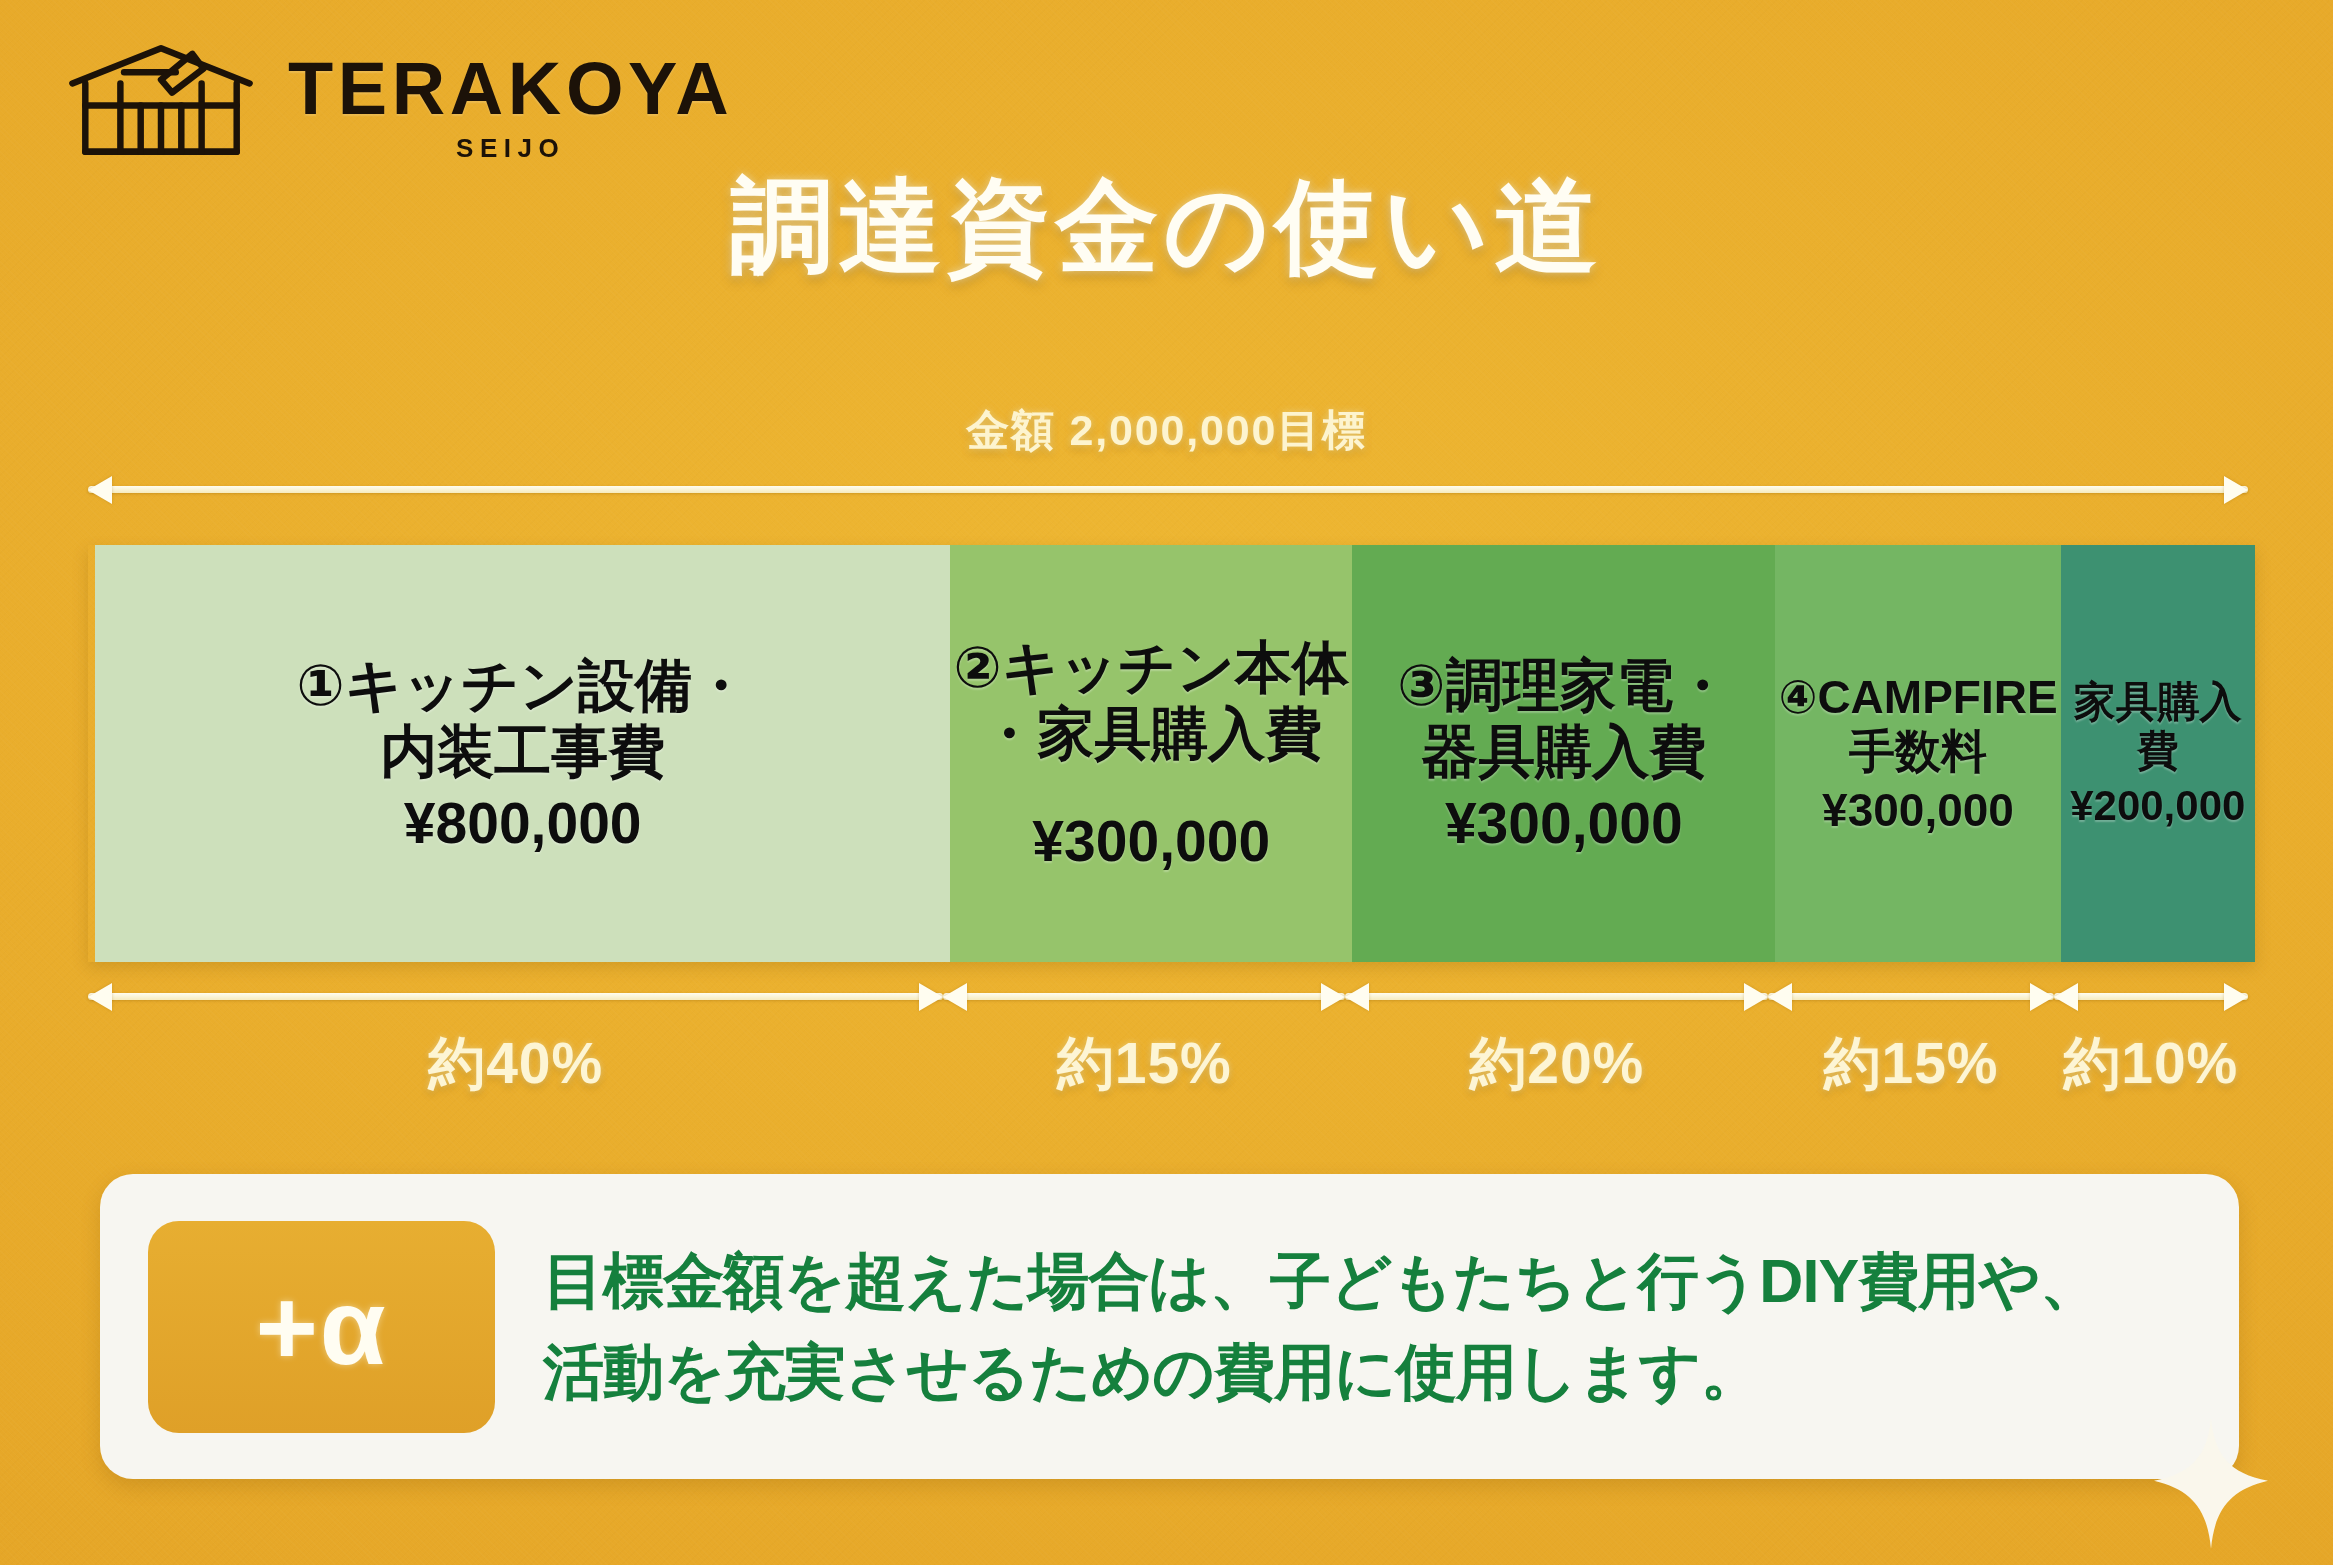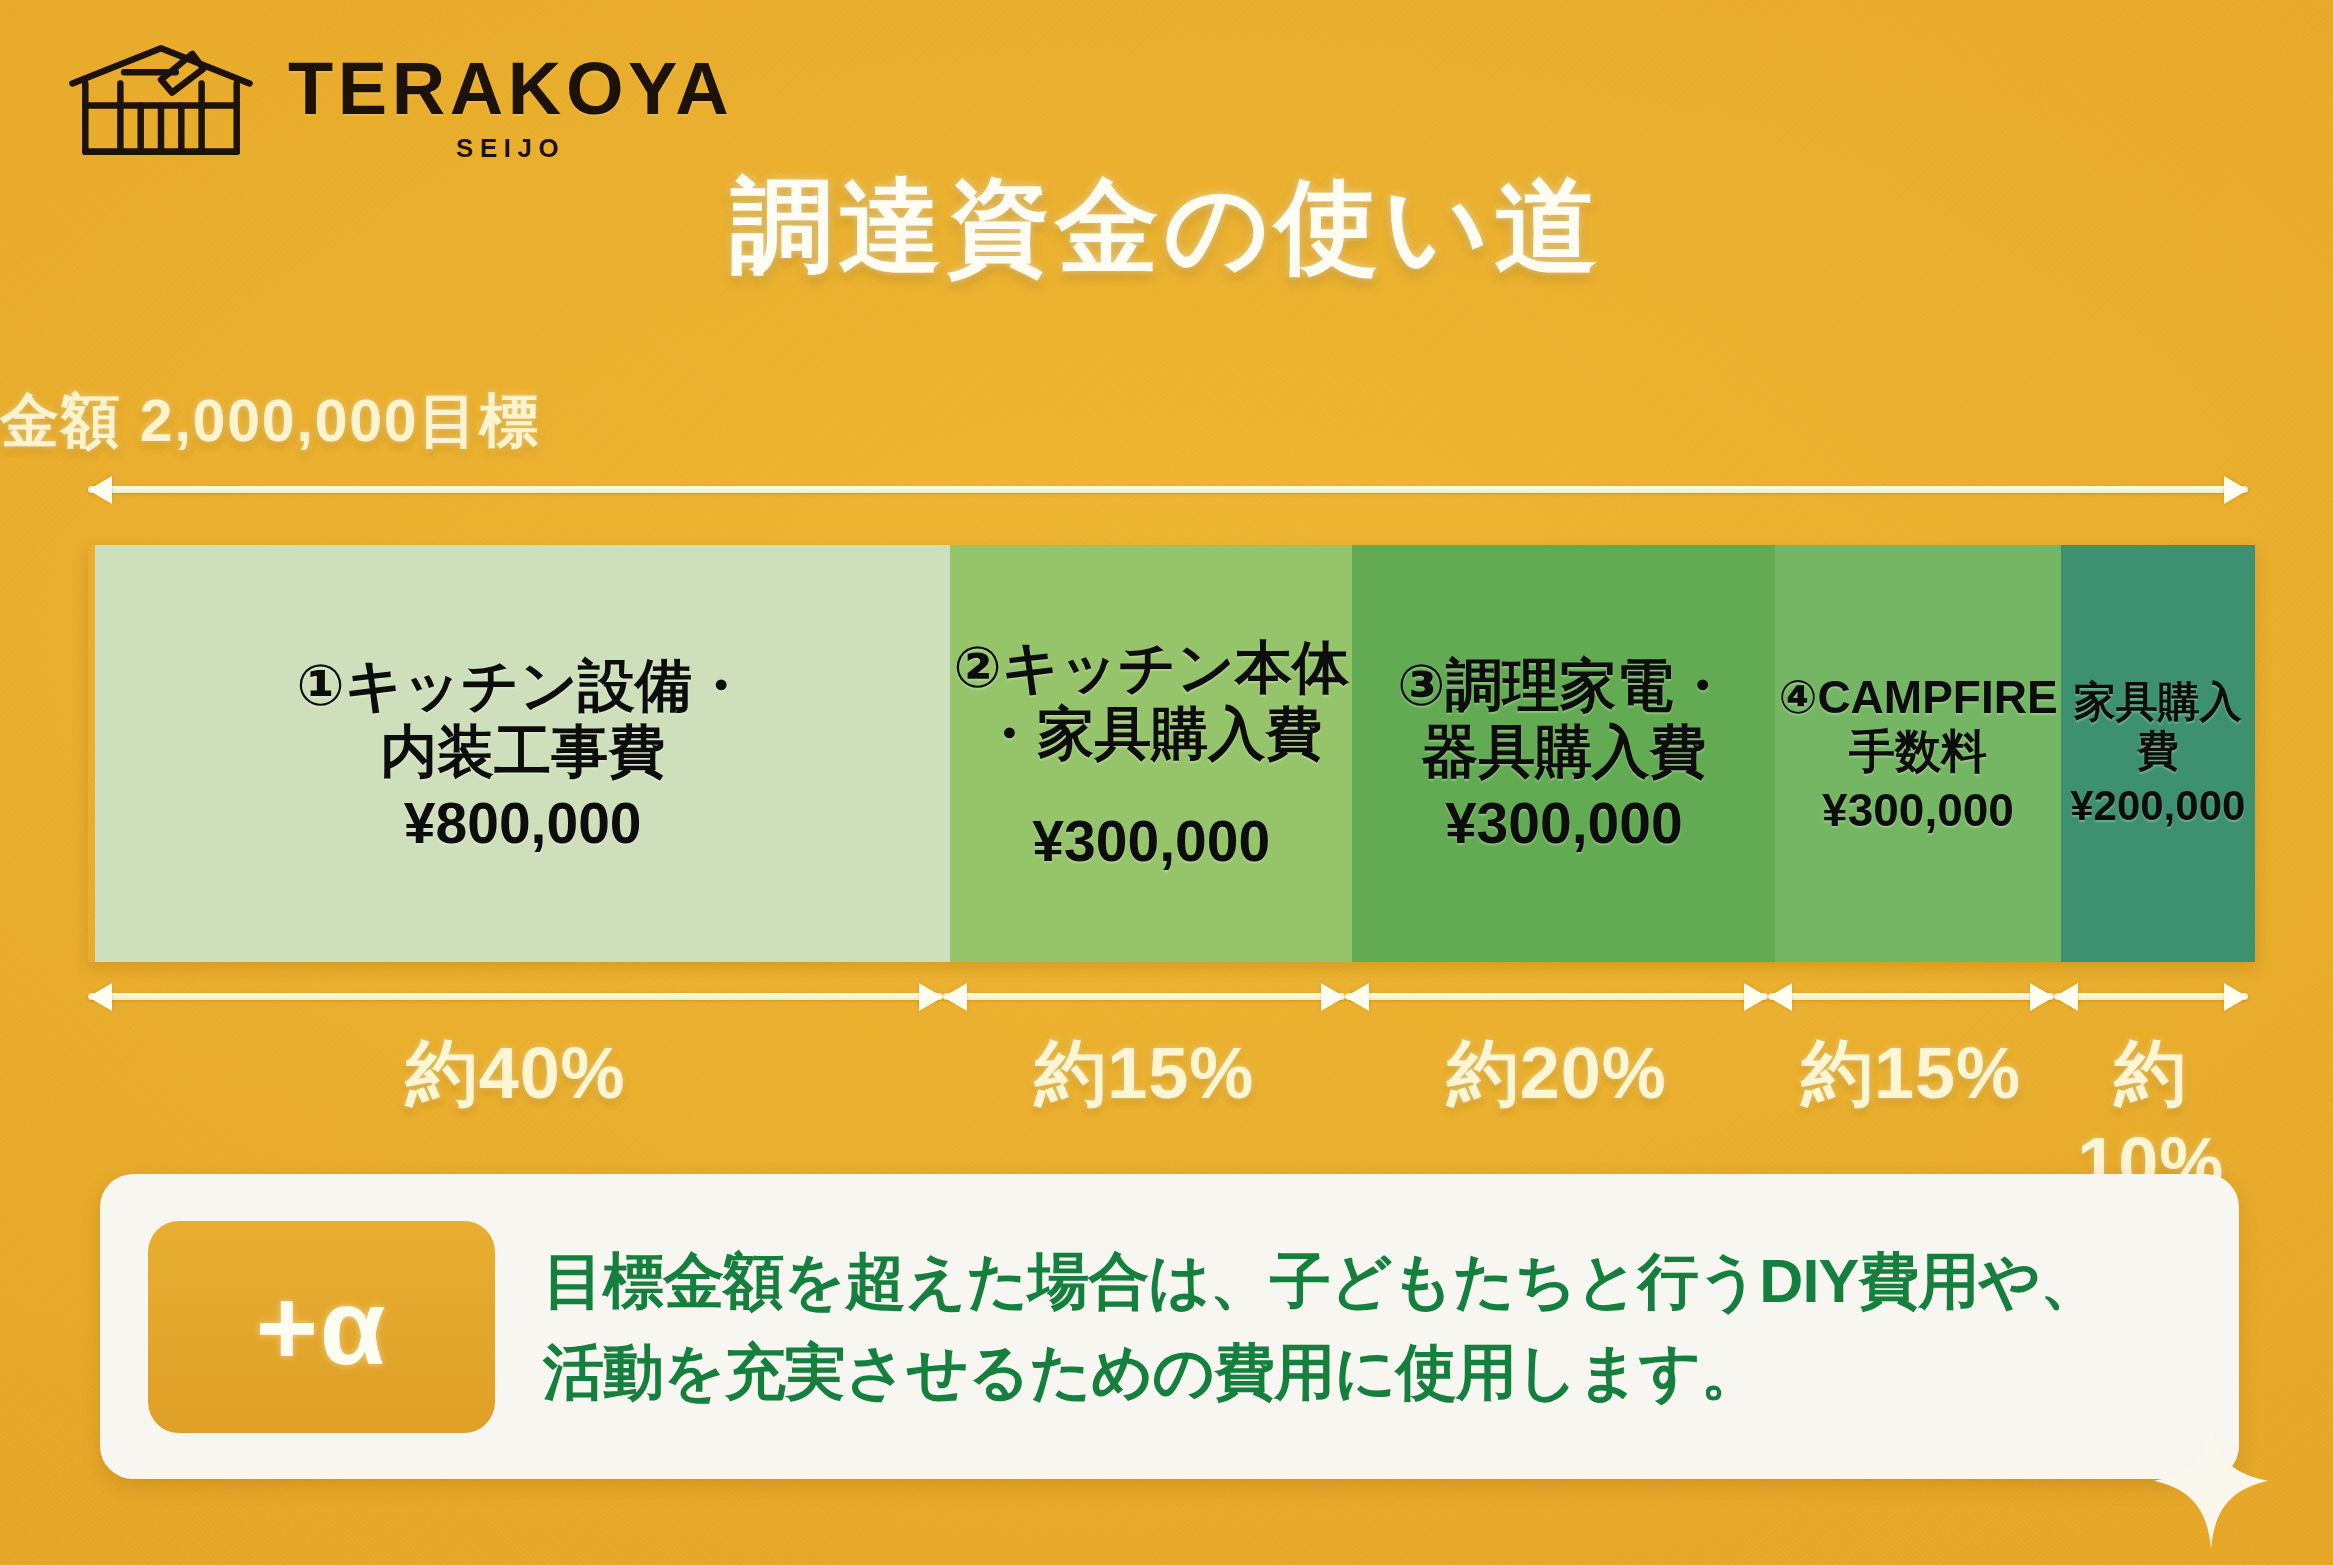--- a/index.html
+++ b/index.html
@@ -69,24 +69,24 @@
     letter-spacing: 5.5px;
     color: #fffdf3;
     text-shadow:
       0 0 9.2px rgba(255,255,240,.55),
       0 4.6px 11px rgba(130,84,0,.38);
   }
 
   #goal {
     position: absolute;
     left: 0; right: 0;
-    top: 382px;
-    text-align: left;
+    top: 402px;
+    text-align: center;
     font-weight: 700;
-    font-size: 59px;
+    font-size: 43px;
     letter-spacing: 1.8px;
     color: #fdf4cf;
     text-shadow: 0 0 7.4px rgba(255,250,210,.5), 0 3.7px 8.3px rgba(140,92,0,.32);
   }
 
   
   .arrow-row {
     position: absolute;
     left: 88px;
     width: 2160px;
@@ -166,21 +166,21 @@
     position: absolute;
     left: 88px;
     top: 1026px;
     width: 2160px;
     height: 83px;
     display: flex;
   }
   .pct {
     text-align: center;
     font-weight: 700;
-    font-size: 72px;
+    font-size: 57px;
     color: #fdf5d4;
     text-shadow: 0 0 6.5px rgba(255,250,215,.45), 0 3.7px 7.4px rgba(140,92,0,.30);
     letter-spacing: 0.9px;
   }
 
   
   #note {
     position: absolute;
     left: 100px;
     top: 1174px;

